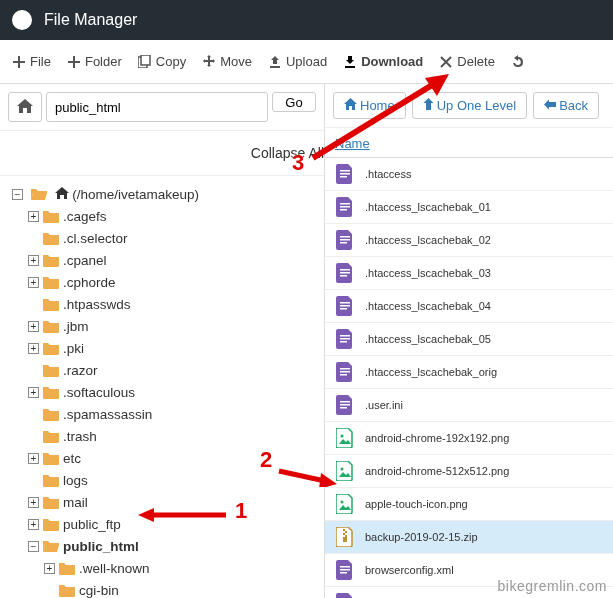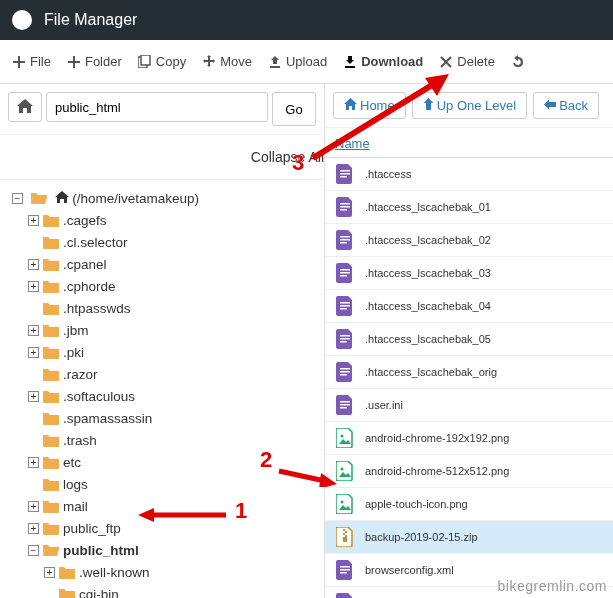--- a/index.html
+++ b/index.html
@@ -9,21 +9,21 @@
 .header .title { font-size: 16px; font-weight: 400; }
 .toolbar { background: #fff; border-bottom: 1px solid #ddd; height: 44px; display: flex; align-items: center; padding: 0 4px; }
 .toolbar .tbtn { display: inline-flex; align-items: center; gap: 4px; padding: 4px 8px; font-size: 13px; color: #444; cursor: pointer; }
 .toolbar .tbtn .ico { width: 14px; height: 14px; display:inline-flex; align-items:center; justify-content:center;}
 .toolbar .tbtn.bold { font-weight: bold; }
 .main { display: flex; height: calc(598px - 40px - 32px); }
 .leftpane { width: 325px; border-right: 1px solid #ddd; display: flex; flex-direction: column; }
 .pathrow { display: flex; gap: 4px; padding: 8px; border-bottom: 1px solid #eee; }
 .homebtn { width: 34px; height: 30px; border: 1px solid #ccc; border-radius: 3px; background: #fff; display:flex;align-items:center;justify-content:center; cursor:pointer;}
 .pathinput { flex: 1; height: 30px; border: 1px solid #ccc; border-radius: 3px; padding: 0 8px; font-size: 13px; }
-.gobtn { width: 44px; height: 34px; border: 1px solid #ccc; border-radius: 3px; background: #fff; font-size: 13px; cursor:pointer;}
+.gobtn { width: 44px; height: 20px; border: 1px solid #ccc; border-radius: 3px; background: #fff; font-size: 13px; cursor:pointer;}
 .collapse { text-align: right; padding: 14px 0; border-bottom: 1px solid #eee; font-size: 14px; cursor:pointer;}
 .tree { flex:1; overflow:auto; padding: 8px 4px 8px 8px; font-size: 13.5px;}
 .tree ul { list-style:none; padding-left: 16px;}
 .tree > ul { padding-left: 4px;}
 .tree li { line-height: 22px; white-space: nowrap; }
 .tree .toggle { display:inline-block; width: 11px; height:11px; border:1px solid #888; background:#fff; margin-right:4px; text-align:center; line-height:9px; font-size:10px; cursor:pointer; position:relative; top:-1px;}
 .tree .notoggle { display:inline-block; width:15px;}
 .tree .fico { display:inline-block; width:16px; height:14px; margin-right:4px; position:relative; top:2px;}
 .tree .label { cursor:pointer; }
 .tree .current { font-weight: bold; }

